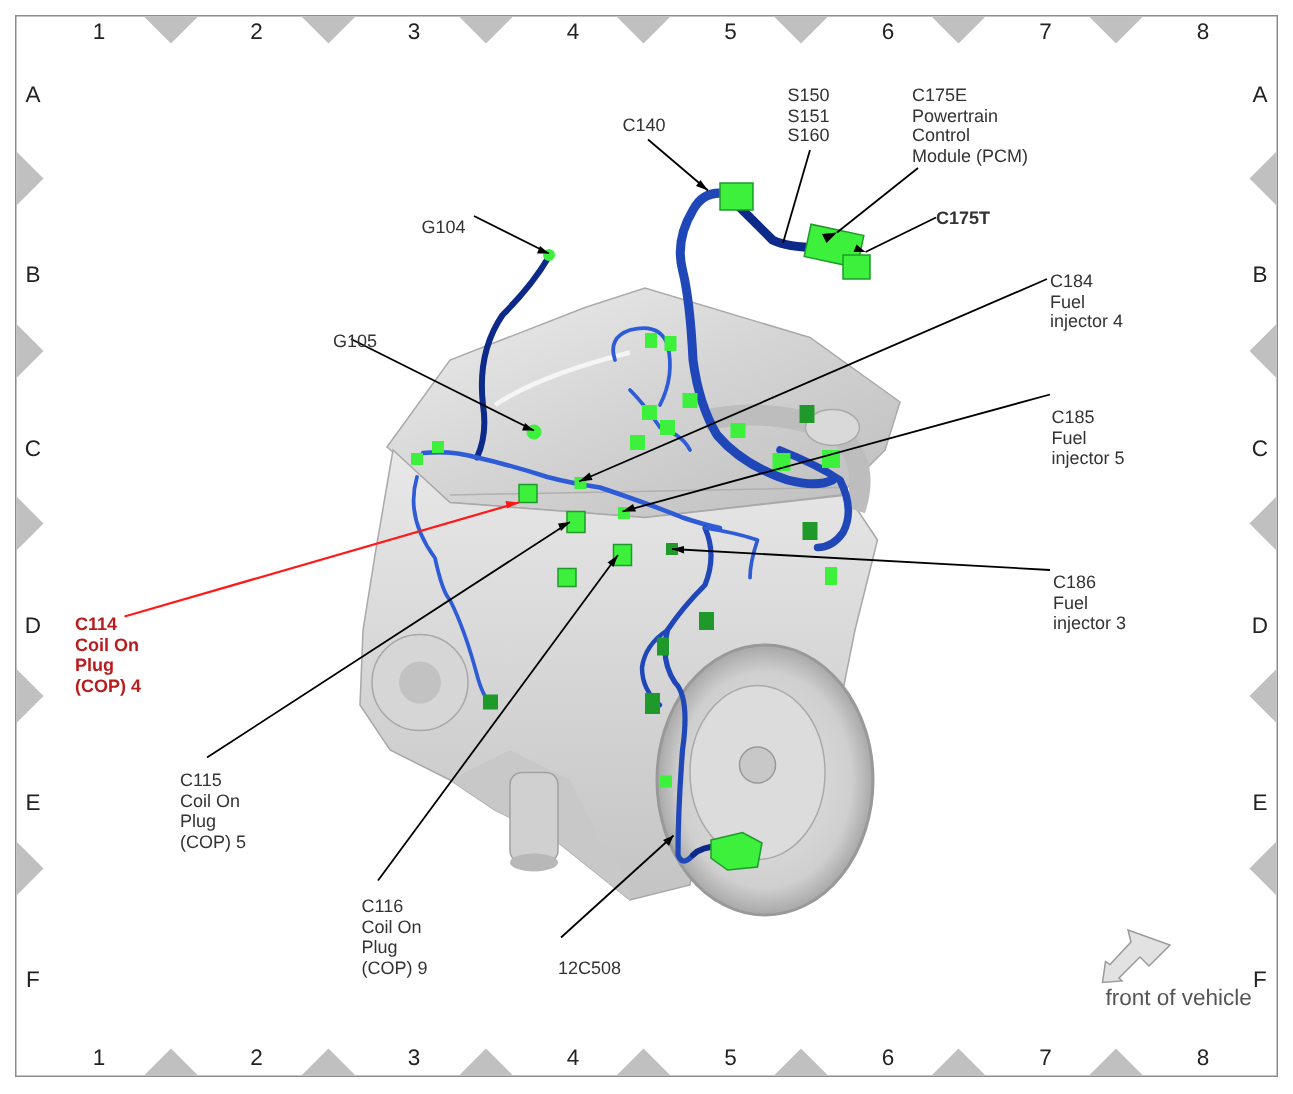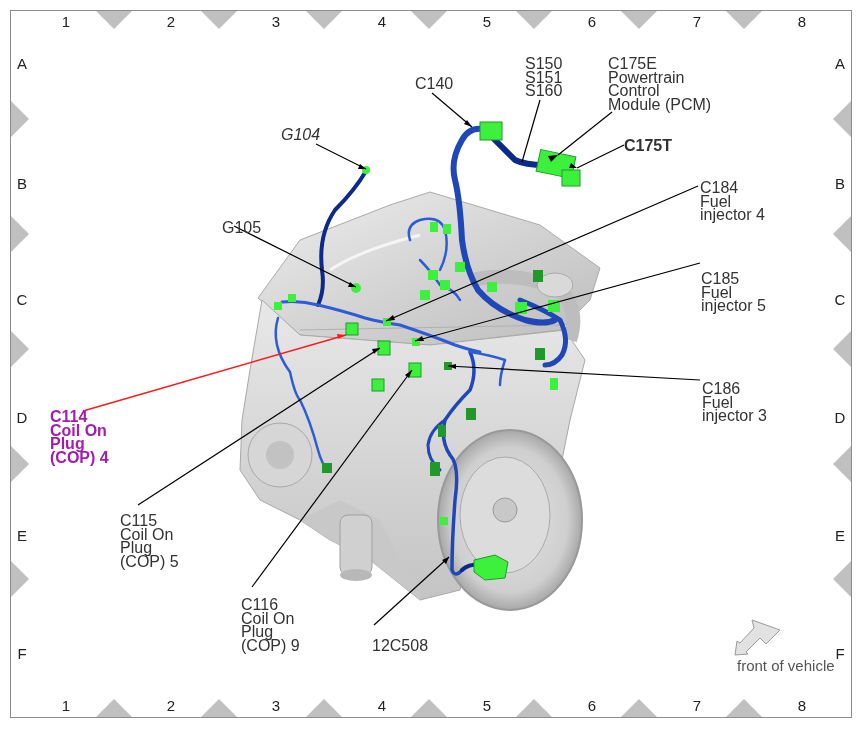--- a/index.html
+++ b/index.html
@@ -3,22 +3,22 @@
   <meta charset="utf-8">
   <style>
     html, body { margin: 0; padding: 0; background: #ffffff; }
     body { width: 862px; height: 729px; position: relative; overflow: hidden;
            font-family: "Liberation Sans", sans-serif; }
     #frame { position: absolute; left: 10px; top: 10px; width: 842px; height: 708px;
              border: 1px solid #8c8c8c; box-sizing: border-box; background: #fff; }
     .col-label, .row-label { position: absolute; font-size: 15px; color: #222; line-height: 1; }
     .col-label { width: 20px; text-align: center; }
     .row-label { width: 20px; text-align: center; }
-    .callout { position: absolute; font-size: 16px; line-height: 13.5px; color: #333; white-space: pre-line; }
-    .callout.highlight { color: #a21caf; font-weight: bold; }
+    .callout { position: absolute; font-size: 12px; line-height: 13.5px; color: #333; white-space: pre-line; }
+    .callout.highlight { color: #b91c1c; font-weight: bold; }
     .front-text { position: absolute; font-size: 15px; color: #555; }
     svg#art { position: absolute; left: 0; top: 0; }
   </style>
 </head>
 <body>
 
 <div id="frame"></div>
 
 <svg id="art" width="862" height="729" viewBox="0 0 862 729">
   <defs>
@@ -226,21 +226,21 @@
 
 <div class="callout" style="left:415px; top:77px;">C140</div>
 <div class="callout" style="left:525px; top:57px;">S150
 S151
 S160</div>
 <div class="callout" style="left:608px; top:57px;">C175E
 Powertrain
 Control
 Module (PCM)</div>
 <div class="callout" style="left:624px; top:139px;font-weight:bold;">C175T</div>
-<div class="callout" style="left:281px; top:128px;font-style:italic;">G104</div>
+<div class="callout" style="left:281px; top:145px;">G104</div>
 <div class="callout" style="left:200px; top:221px;margin-left:22px;">G105</div>
 <div class="callout" style="left:700px; top:181px;">C184
 Fuel
 injector 4</div>
 <div class="callout" style="left:701px; top:272px;">C185
 Fuel
 injector 5</div>
 <div class="callout" style="left:702px; top:382px;">C186
 Fuel
 injector 3</div>

